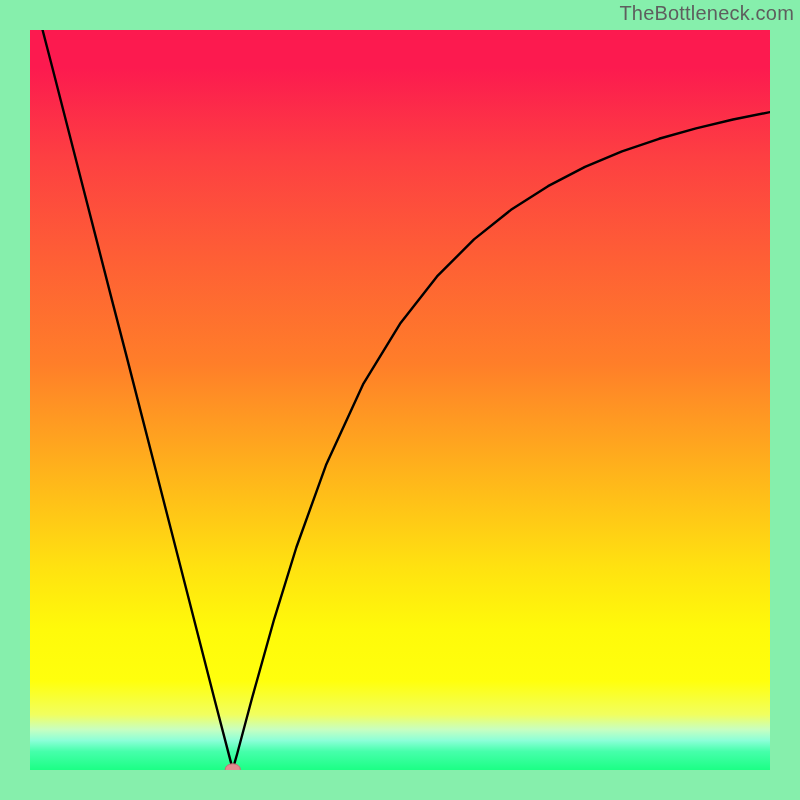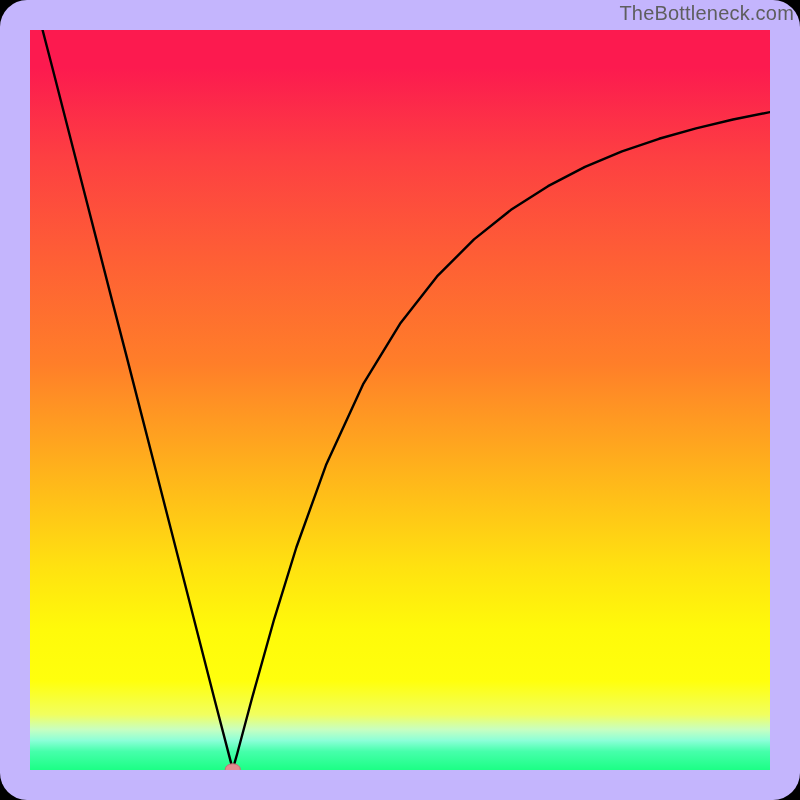--- a/index.html
+++ b/index.html
@@ -8,22 +8,21 @@
     width: 800px;
     height: 800px;
     overflow: hidden;
     background: #000;
     font-family: Arial, Helvetica, sans-serif;
   }
   .frame {
     position: relative;
     width: 800px;
     height: 800px;
-    background: #c4b5fd;
-    border-radius: 27px;
+    background: #86efac;
   }
   .plot-area {
     position: absolute;
     left: 30px;
     top: 30px;
     width: 740px;
     height: 740px;
     overflow: visible;
   }
   .gradient-bg {

